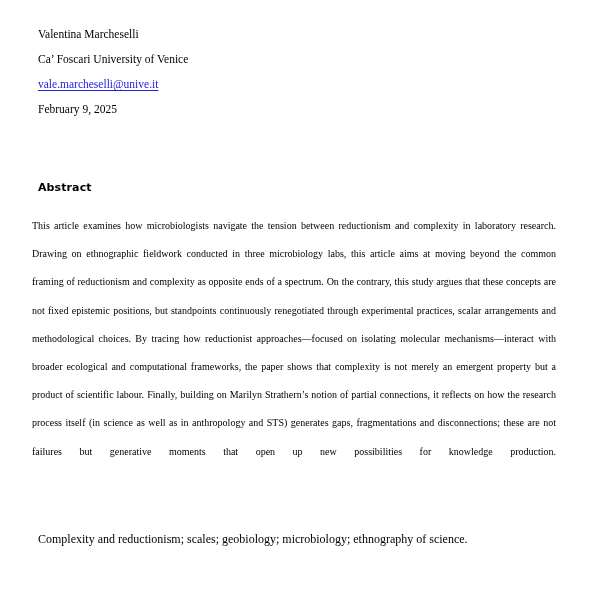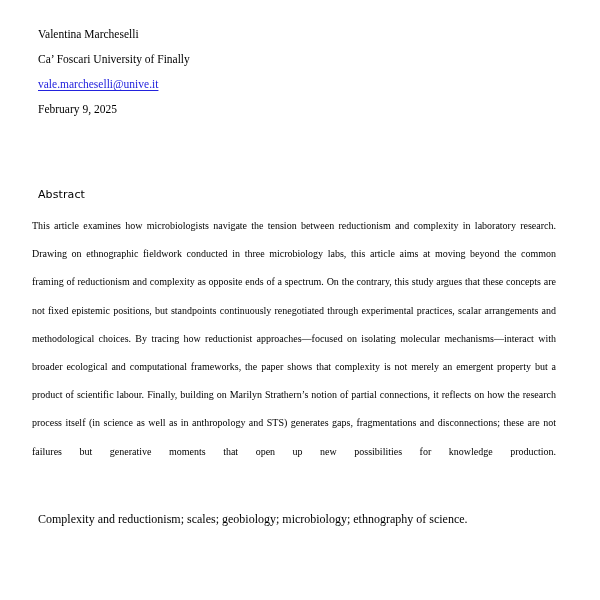--- a/index.html
+++ b/index.html
@@ -40,24 +40,24 @@
     color: #2222dd;
     text-decoration: underline;
     text-underline-offset: 1.5px;
     cursor: pointer;
   }
 
   
   .abstract-heading {
     position: absolute;
     left: 38px;
-    top: 188px;
+    top: 181px;
     font-family: "DejaVu Sans", "Liberation Sans", sans-serif;
     font-size: 11px;
-    font-weight: normal;
+    font-weight: bold;
     letter-spacing: 0.1px;
   }
 
   .abstract-body {
     position: absolute;
     left: 32px;
     top: 212px;
     width: 524px;
     font-size: 10px;
     line-height: 28.2px;
@@ -68,35 +68,35 @@
   
   .abstract-body:after {
     content: "";
     display: inline-block;
     width: 100%;
   }
 
   .keywords {
     position: absolute;
     left: 38px;
-    top: 505px;
+    top: 525px;
     width: 524px;
     font-size: 12px;
     line-height: 28px;
     text-align: left;
   }
 </style>
 </head>
 <body>
 
 <div class="page">
 
   <div class="header">
     <div class="header-line">Valentina Marcheselli</div>
-    <div class="header-line">Ca’ Foscari University of Finally</div>
+    <div class="header-line">Ca’ Foscari University of Venice</div>
     <div class="header-line">
       <span class="email-link">vale.marcheselli@unive.it</span>
     </div>
     <div class="header-line">February 9, 2025</div>
   </div>
 
   <div class="abstract-heading">Abstract</div>
 
   <div class="abstract-body">This article examines how microbiologists navigate the tension between reductionism and complexity in laboratory research. Drawing on ethnographic fieldwork conducted in three microbiology labs, this article aims at moving beyond the common framing of reductionism and complexity as opposite ends of a spectrum. On the contrary, this study argues that these concepts are not fixed epistemic positions, but standpoints continuously renegotiated through experimental practices, scalar arrangements and methodological choices. By tracing how reductionist approaches—focused on isolating molecular mechanisms—interact with broader ecological and computational frameworks, the paper shows that complexity is not merely an emergent property but a product of scientific labour. Finally, building on Marilyn Strathern’s notion of partial connections, it reflects on how the research process itself (in science as well as in anthropology and STS) generates gaps, fragmentations and disconnections; these are not failures but generative moments that open up new possibilities for knowledge production.</div>
 

